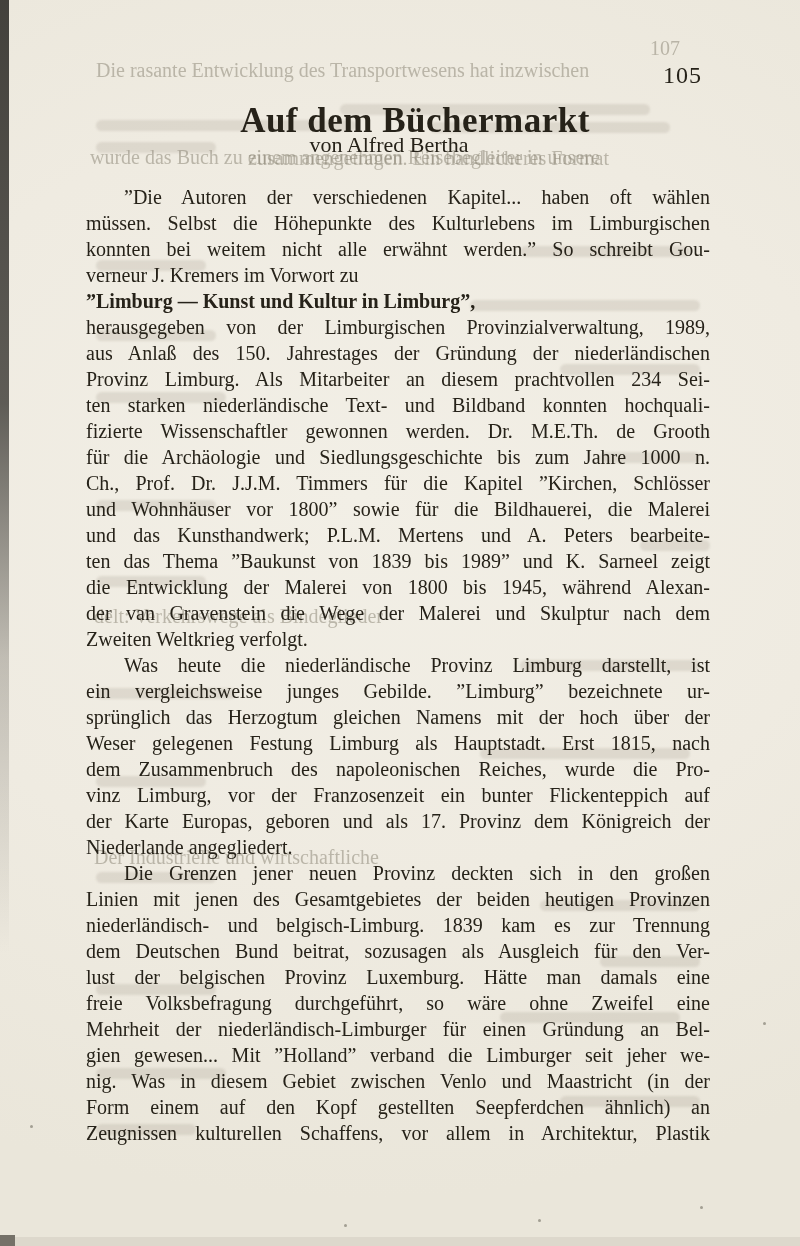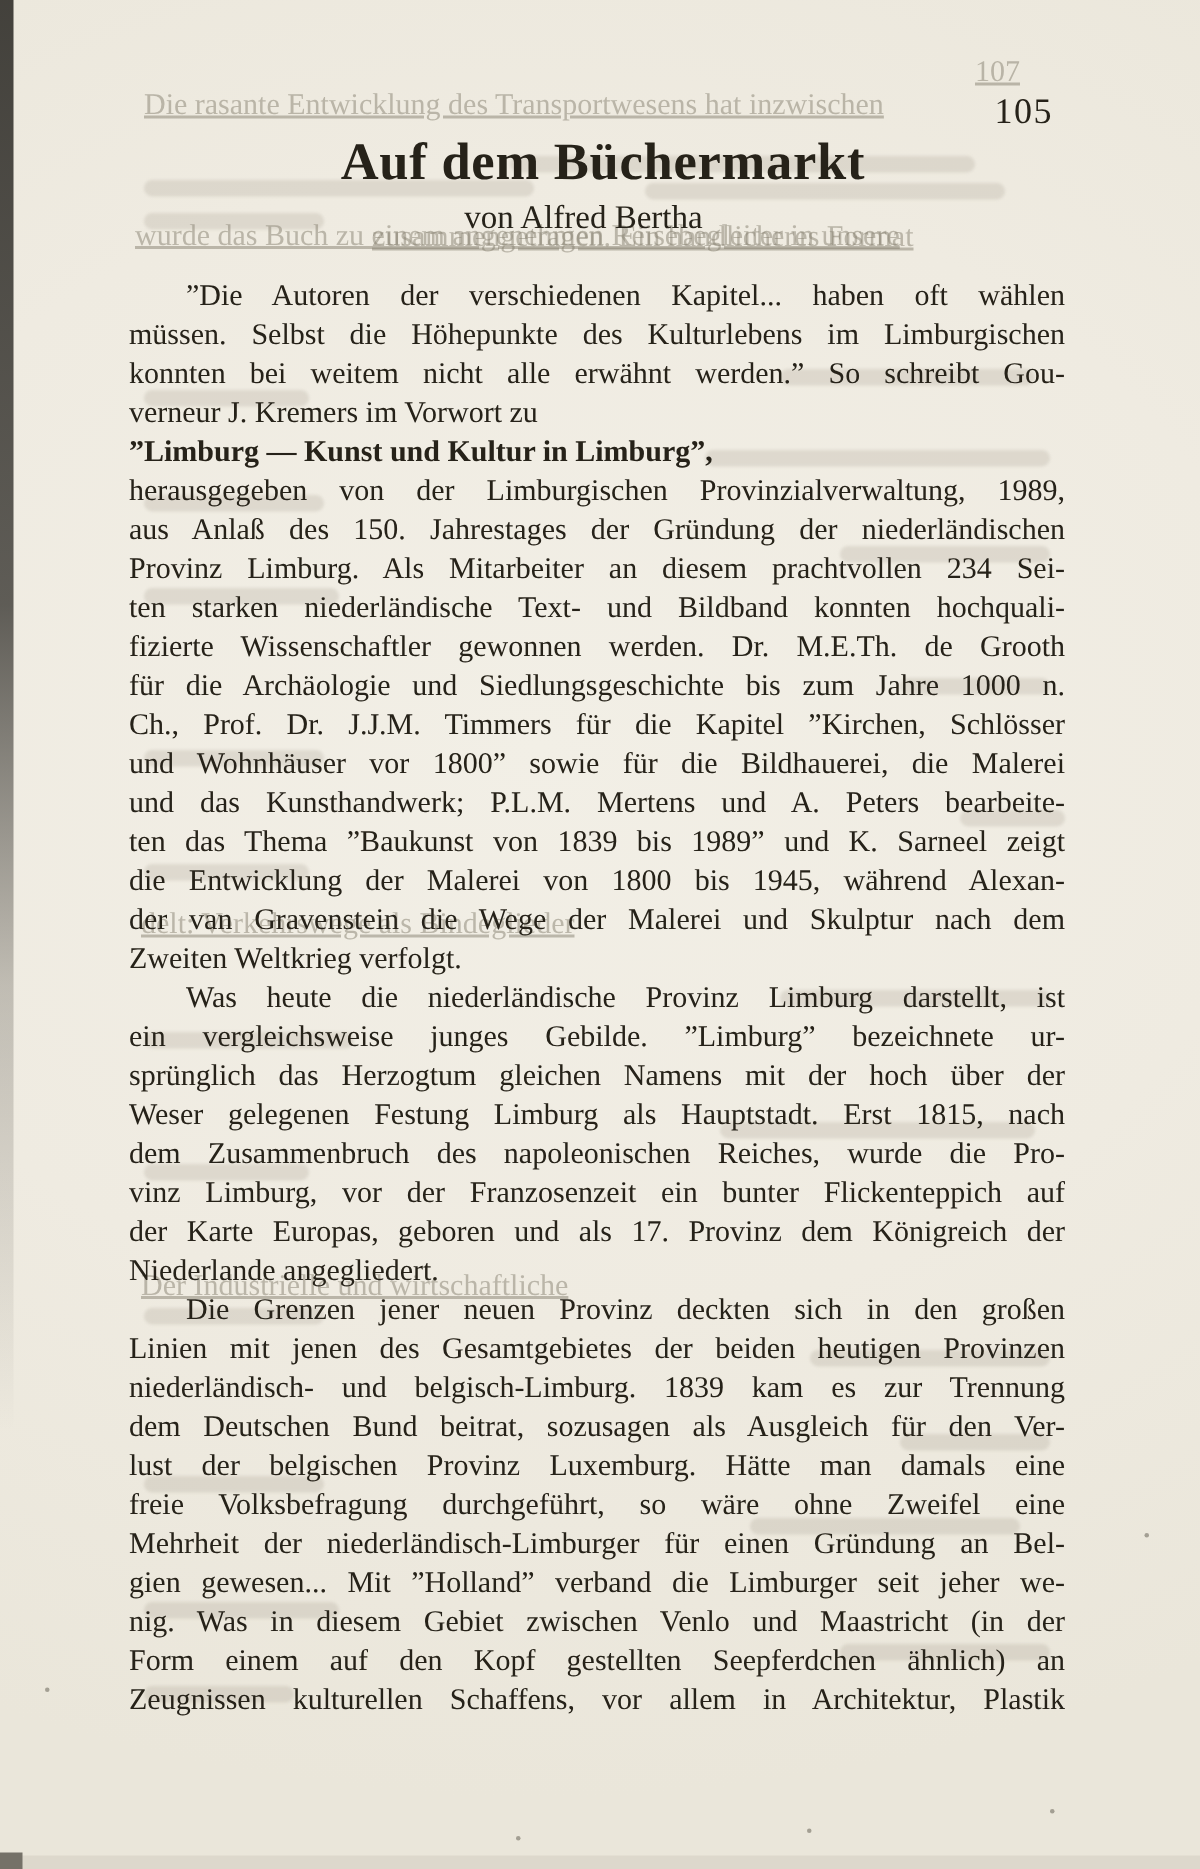--- a/index.html
+++ b/index.html
@@ -30,21 +30,21 @@
     background:#757168;
   }
   .speck{position:absolute;width:3px;height:3px;border-radius:50%;
     background:rgba(92,87,76,0.5);}
   
   .page-number{
     position:absolute;top:62px;right:98px;
     font-size:24px;letter-spacing:1px;
   }
   .title{
-    position:absolute;top:84px;left:86px;width:624px;margin:4px;
+    position:absolute;top:84px;left:86px;width:624px;margin:17px;
     text-align:center;font-size:35px;font-weight:bold;letter-spacing:0.5px;
   }
   .byline{
     position:absolute;top:132px;left:86px;width:624px;
     text-align:center;padding-right:0;box-sizing:border-box;
     font-size:22px;
   }
   .byline-inner{display:inline-block;padding-right:18px;}
   
   .body-text{
@@ -58,21 +58,20 @@
   .line.ind{text-indent:38px;}
   .line.bold{font-weight:bold;}
   
   .ghost-layer{position:absolute;inset:0;pointer-events:none;}
   .ghost-line{
     position:absolute;
     font-size:20px;line-height:24px;
     color:rgba(134,128,112,0.5);
     filter:blur(0.4px);
     white-space:nowrap;
-    text-decoration:underline;
   }
   .ghost-smudge{
     position:absolute;height:11px;border-radius:6px;
     background:rgba(148,142,125,0.20);
     filter:blur(1.2px);
   }
 </style>
 </head>
 <body>
 

